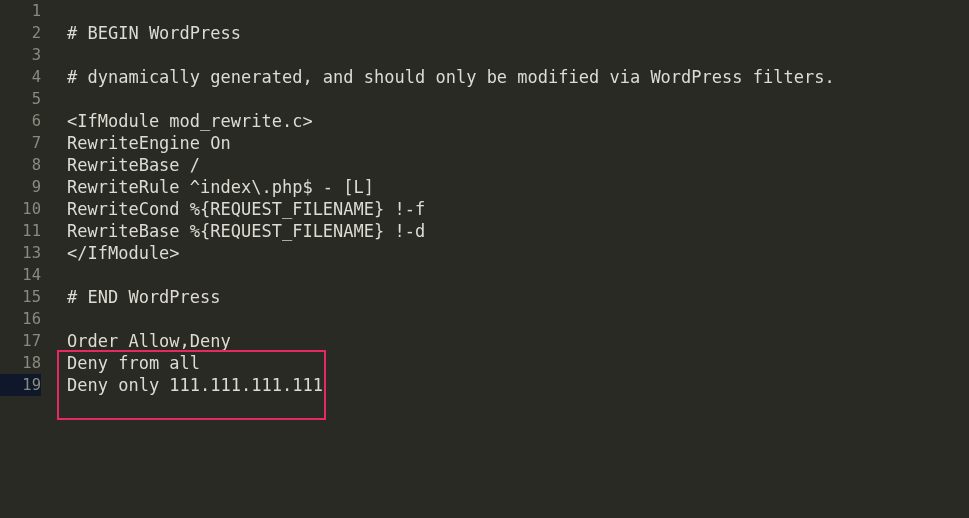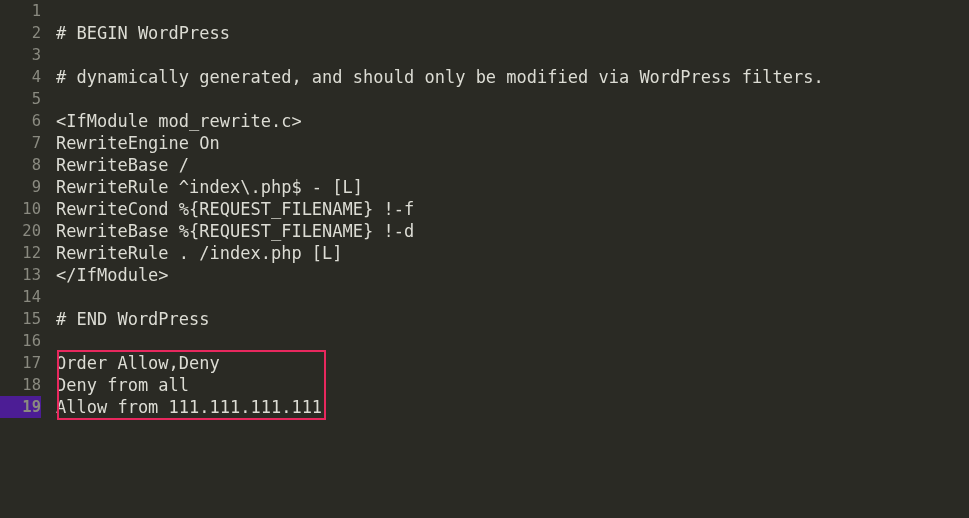--- a/index.html
+++ b/index.html
@@ -23,39 +23,38 @@
     padding: 0;
   }
   .line {
     position: relative;
     height: 22px;
     line-height: 22px;
     white-space: pre;
     font-size: 17px;
   }
   .line.active .gutter-cell {
-    background: #4c1d95;
-    font-weight: bold;
+    background: #0f172a;
   }
   .gutter-cell {
     position: absolute;
     left: 0;
     top: 0;
     width: 41px;
     height: 22px;
     text-align: right;
     color: #8a8a80;
     font-size: 15.5px;
     line-height: 22px;
     padding-right: 0px;
     box-sizing: border-box;
   }
   .line-text {
     position: absolute;
-    left: 56px;
+    left: 67px;
     top: 0;
     height: 22px;
     line-height: 22px;
     color: #dcdcd4;
     letter-spacing: 0px;
     font-size: 17px;
   }
   #highlight-box {
     position: absolute;
     left: 57px;
@@ -76,24 +75,23 @@
       <div class="line"><div class="gutter-cell">1</div><div class="line-text"></div></div>
       <div class="line"><div class="gutter-cell">2</div><div class="line-text"># BEGIN WordPress</div></div>
       <div class="line"><div class="gutter-cell">3</div></div>
       <div class="line"><div class="gutter-cell">4</div><div class="line-text"># dynamically generated, and should only be modified via WordPress filters.</div></div>
       <div class="line"><div class="gutter-cell">5</div></div>
       <div class="line"><div class="gutter-cell">6</div><div class="line-text">&lt;IfModule mod_rewrite.c&gt;</div></div>
       <div class="line"><div class="gutter-cell">7</div><div class="line-text">RewriteEngine On</div></div>
       <div class="line"><div class="gutter-cell">8</div><div class="line-text">RewriteBase /</div></div>
       <div class="line"><div class="gutter-cell">9</div><div class="line-text">RewriteRule ^index\.php$ - [L]</div></div>
       <div class="line"><div class="gutter-cell">10</div><div class="line-text">RewriteCond %{REQUEST_FILENAME} !-f</div></div>
-      <div class="line"><div class="gutter-cell">20</div><div class="line-text">RewriteBase %{REQUEST_FILENAME} !-d</div></div>
-      <div class="line"><div class="gutter-cell">12</div><div class="line-text">RewriteRule . /index.php [L]</div></div>
+      <div class="line"><div class="gutter-cell">11</div><div class="line-text">RewriteBase %{REQUEST_FILENAME} !-d</div></div>
       <div class="line"><div class="gutter-cell">13</div><div class="line-text">&lt;/IfModule&gt;</div></div>
       <div class="line"><div class="gutter-cell">14</div><div class="line-text"></div></div>
       <div class="line"><div class="gutter-cell">15</div><div class="line-text"># END WordPress</div></div>
       <div class="line"><div class="gutter-cell">16</div><div class="line-text"></div></div>
       <div class="line"><div class="gutter-cell">17</div><div class="line-text">Order Allow,Deny</div></div>
       <div class="line"><div class="gutter-cell">18</div><div class="line-text">Deny from all</div></div>
-      <div class="line active"><div class="gutter-cell">19</div><div class="line-text">Allow from 111.111.111.111</div></div>
+      <div class="line active"><div class="gutter-cell">19</div><div class="line-text">Deny only 111.111.111.111</div></div>
     </div>
   <div id="highlight-box"></div>
 </div>
 
 </body></html>

